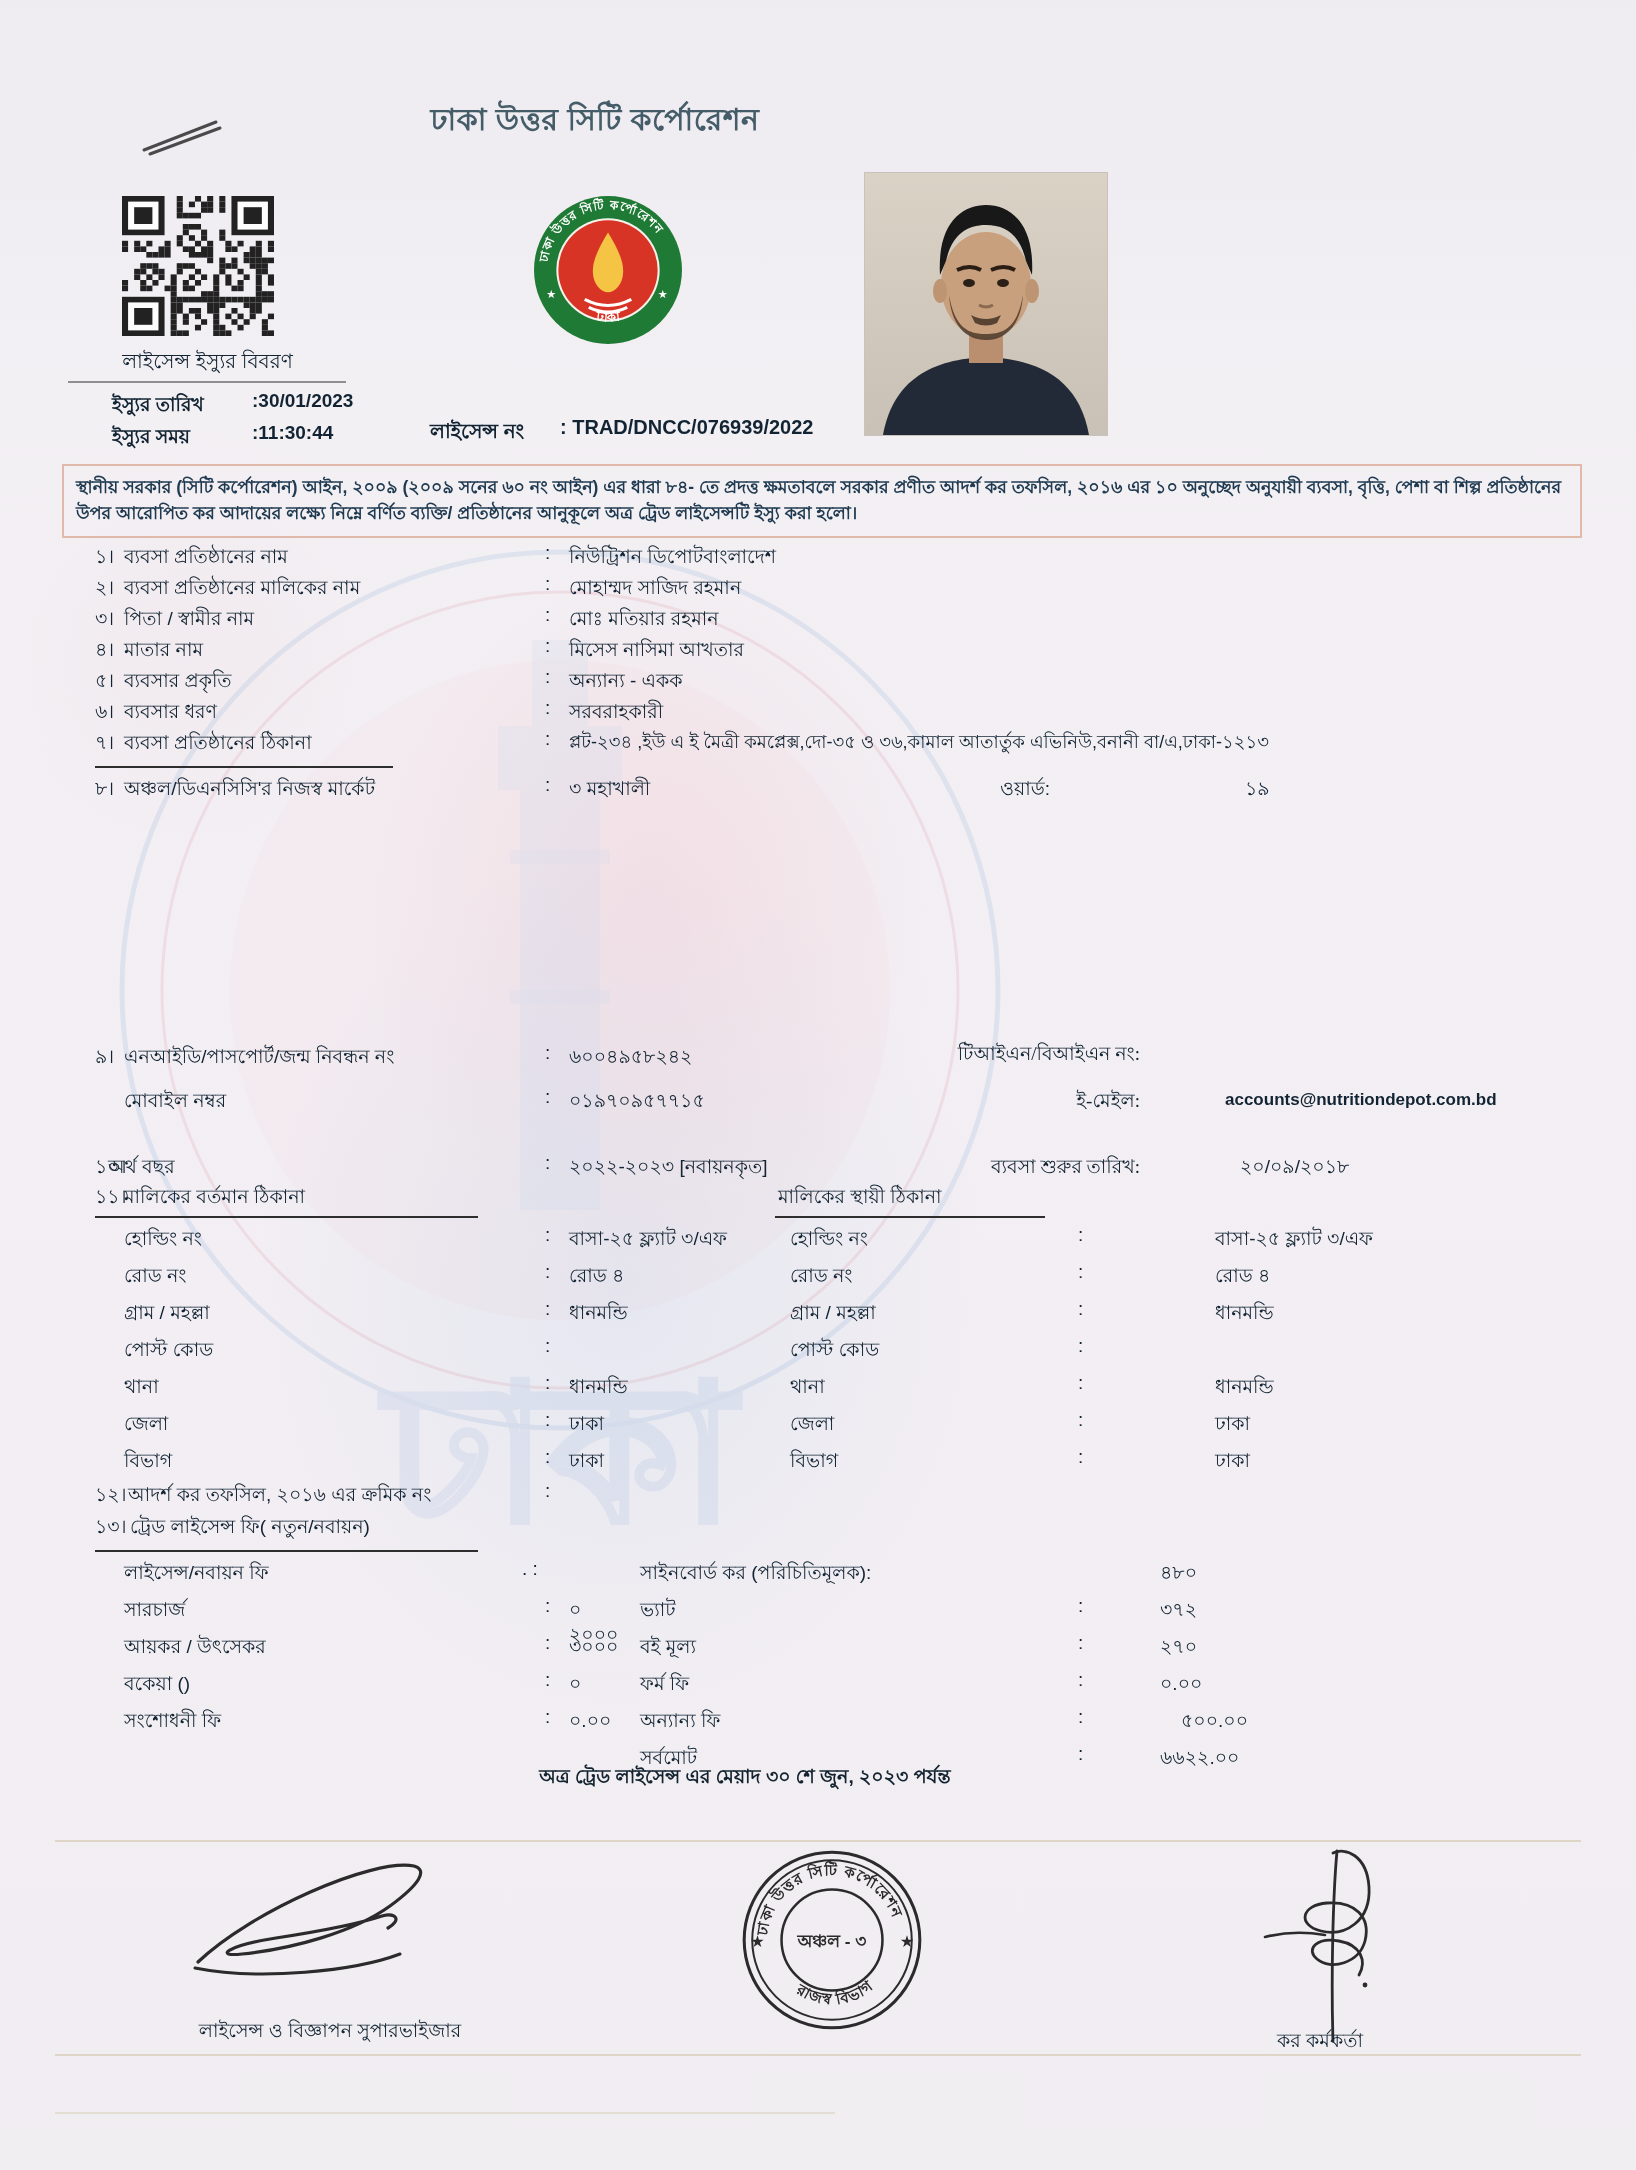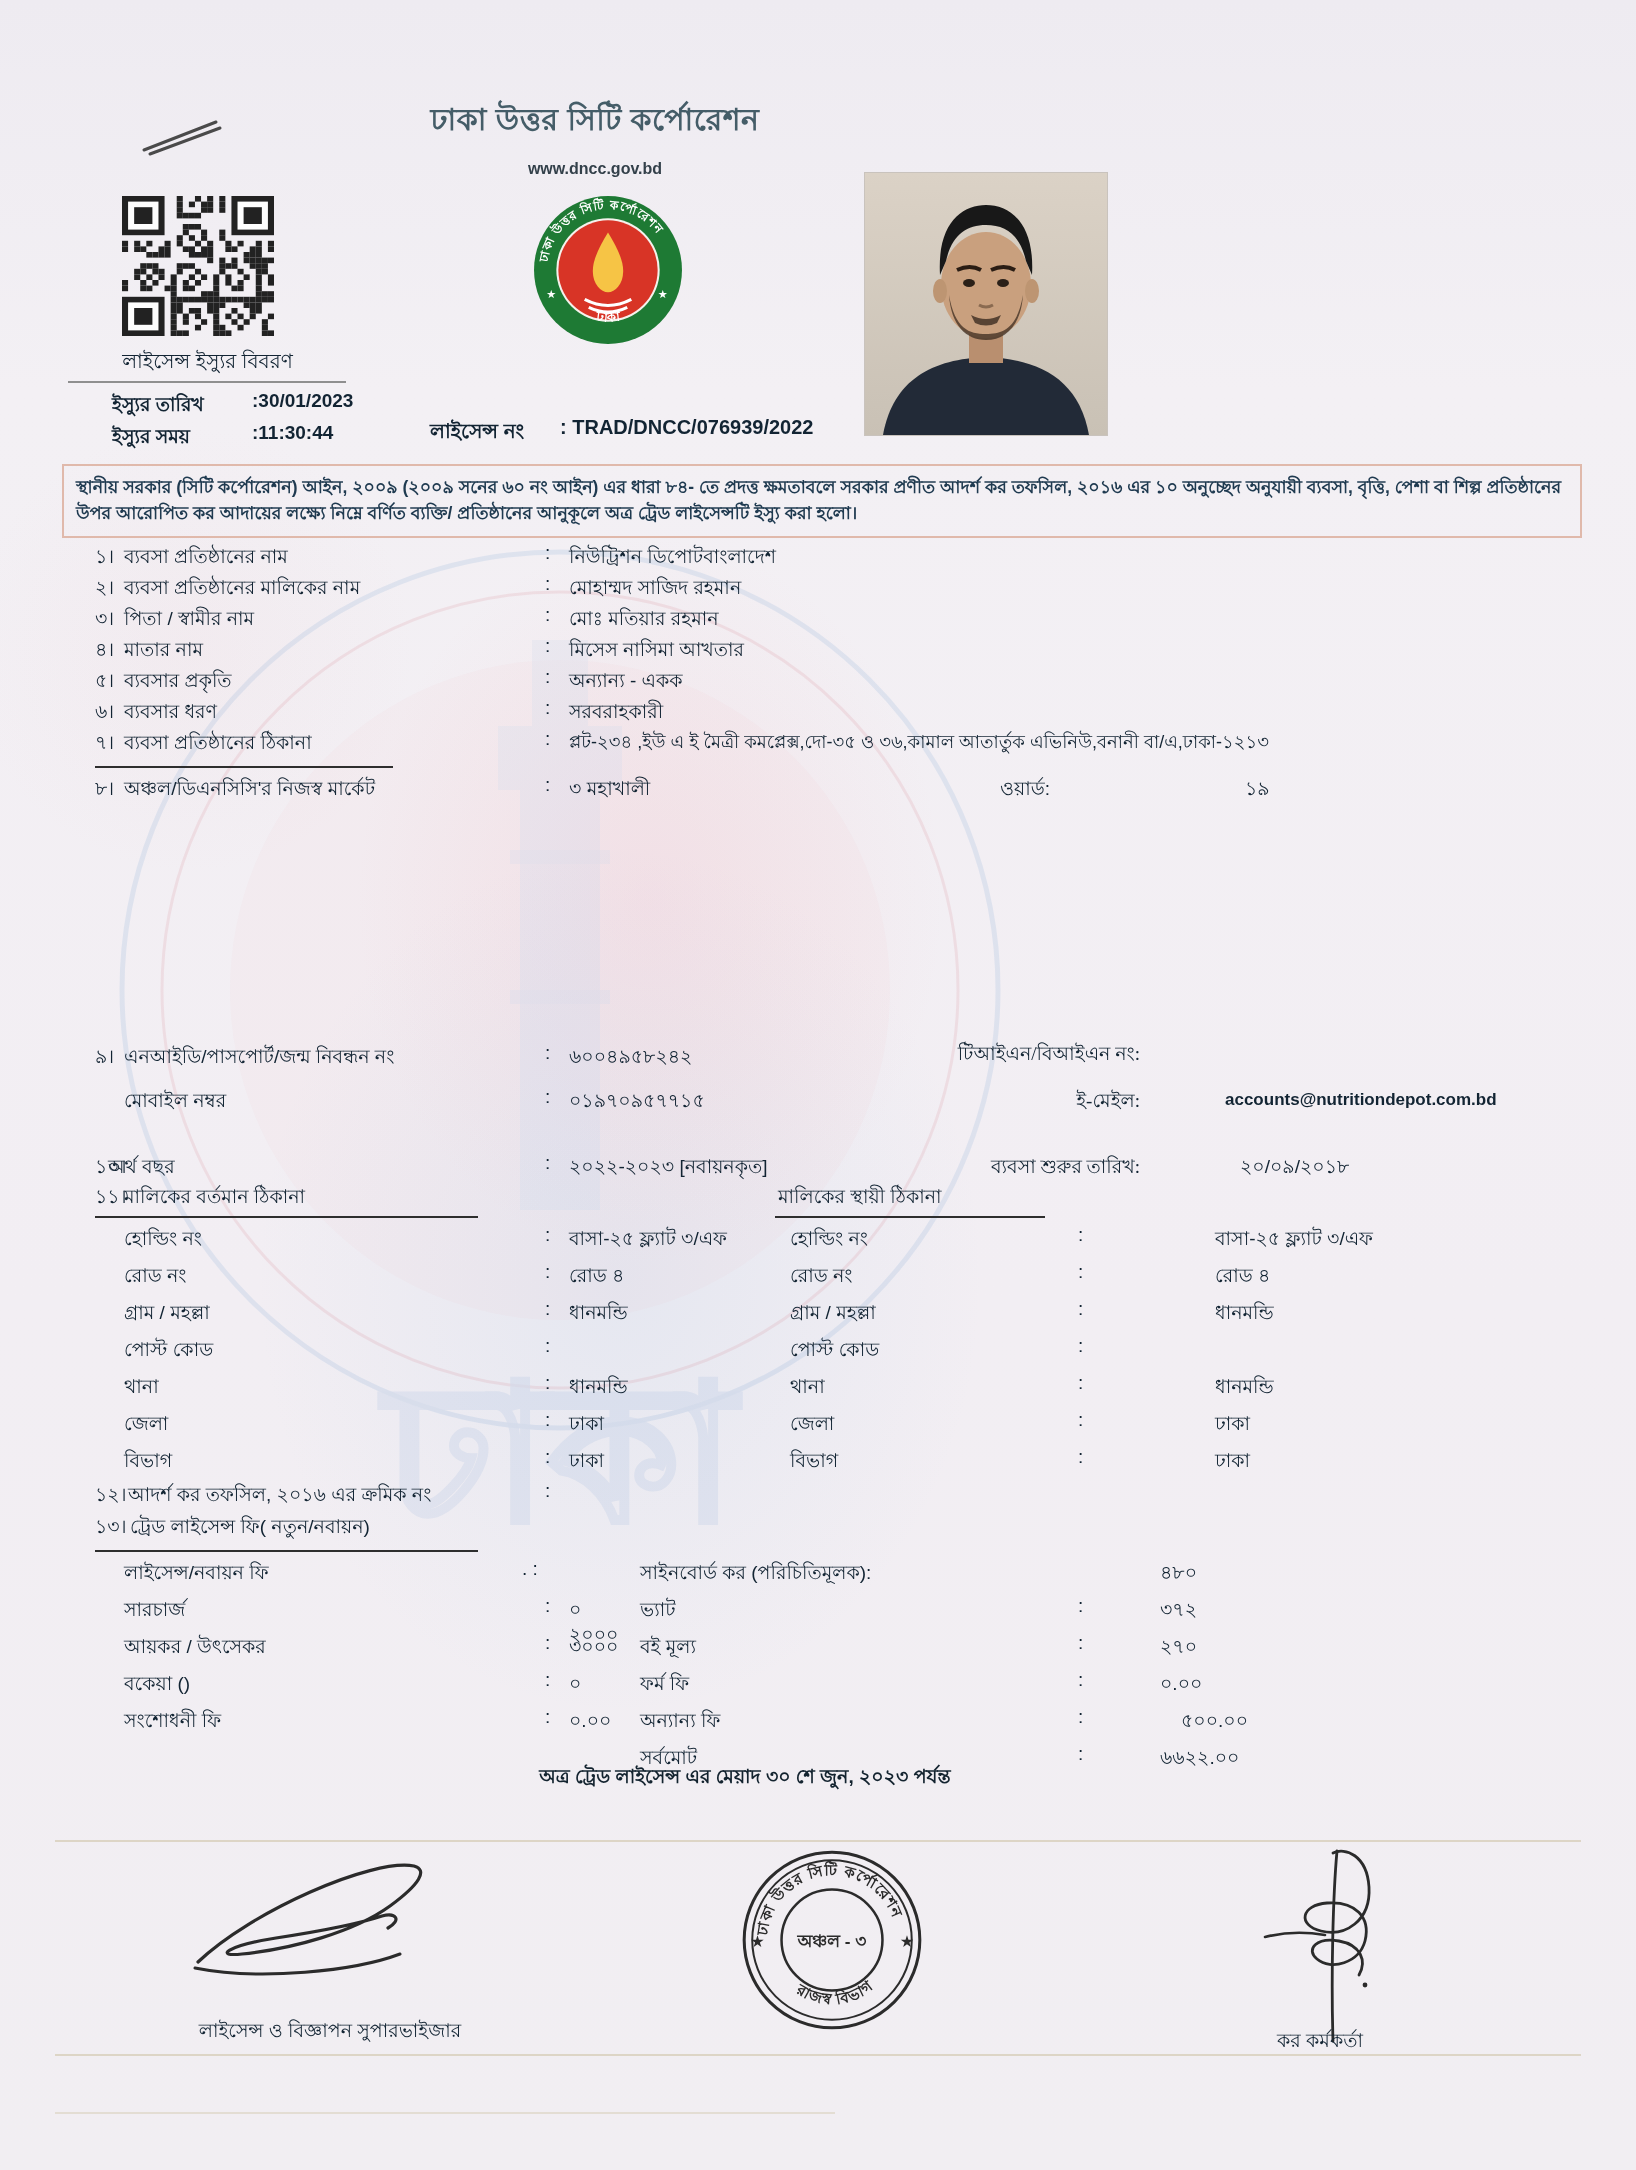--- a/index.html
+++ b/index.html
@@ -46,21 +46,20 @@
     <rect x="470" y="330" width="100" height="14" fill="#7ca6d8" opacity="0.5"></rect>
     <rect x="470" y="470" width="100" height="14" fill="#7ca6d8" opacity="0.5"></rect>
     <text x="520" y="1000" text-anchor="middle" font-size="190" font-weight="bold" fill="none" stroke="#4a7ec2" stroke-width="4" opacity="0.7">ঢাকা</text>
   </svg>
 
   <svg style="left:130px;top:106px;" width="110" height="56" viewBox="0 0 110 56">
     <path d="M14,44 L86,16 M20,48 L90,22" stroke="#4a4a4a" stroke-width="3" fill="none" stroke-linecap="round"></path>
   </svg>
 
   <div class="orgtitle">ঢাকা উত্তর সিটি কর্পোরেশন</div>
-  <div class="website">www.dncc.gov.bd</div>
 
   <svg id="qr-svg" style="left:122px;top:196px;" width="152" height="140" viewBox="0 0 150 150" preserveAspectRatio="none">
       <rect x="54" y="0" width="6" height="6" fill="#222"></rect>
       <rect x="72" y="0" width="6" height="6" fill="#222"></rect>
       <rect x="84" y="0" width="6" height="6" fill="#222"></rect>
       <rect x="96" y="0" width="6" height="6" fill="#222"></rect>
       <rect x="54" y="6" width="6" height="6" fill="#222"></rect>
       <rect x="66" y="6" width="6" height="6" fill="#222"></rect>
       <rect x="78" y="6" width="6" height="6" fill="#222"></rect>
       <rect x="84" y="6" width="6" height="6" fill="#222"></rect>

